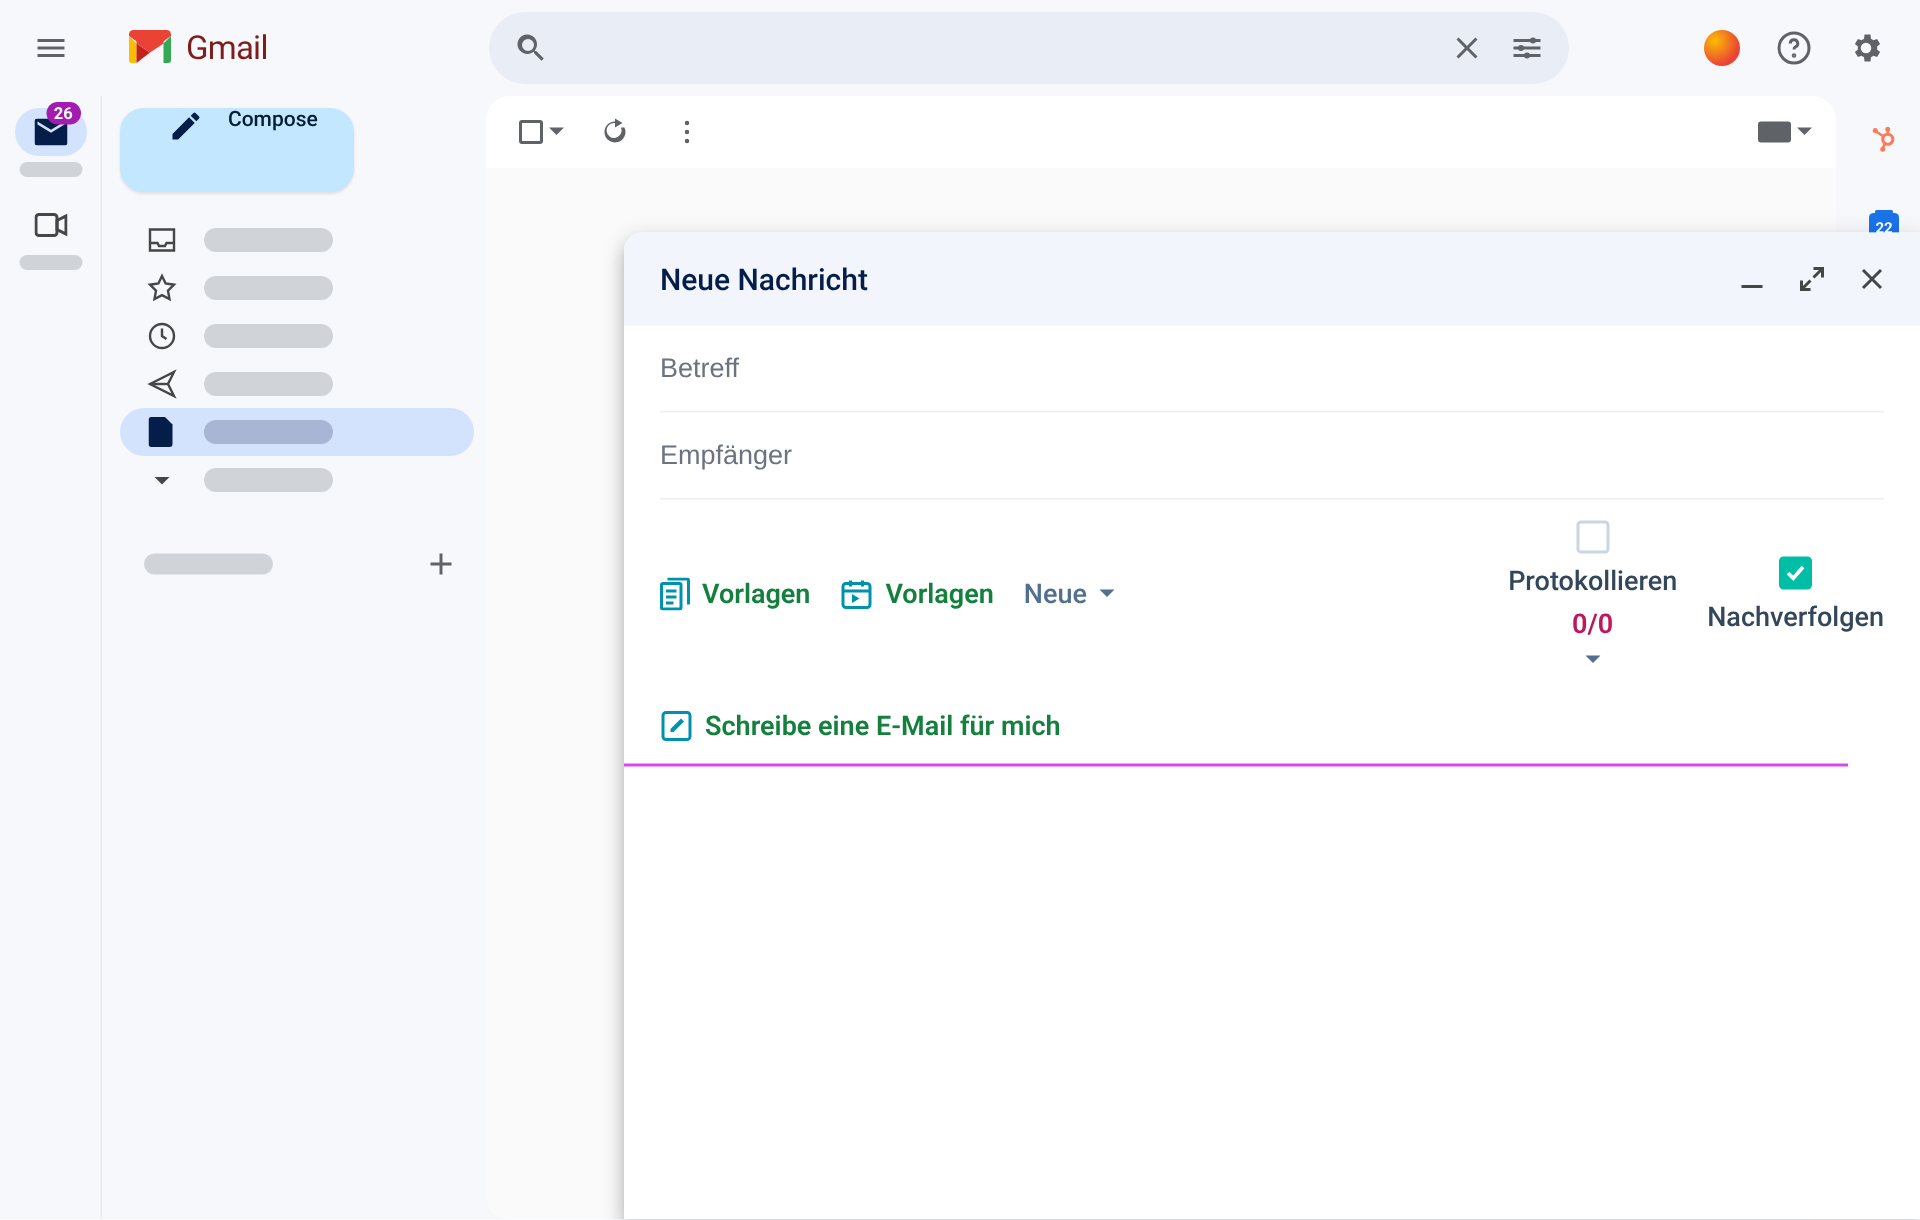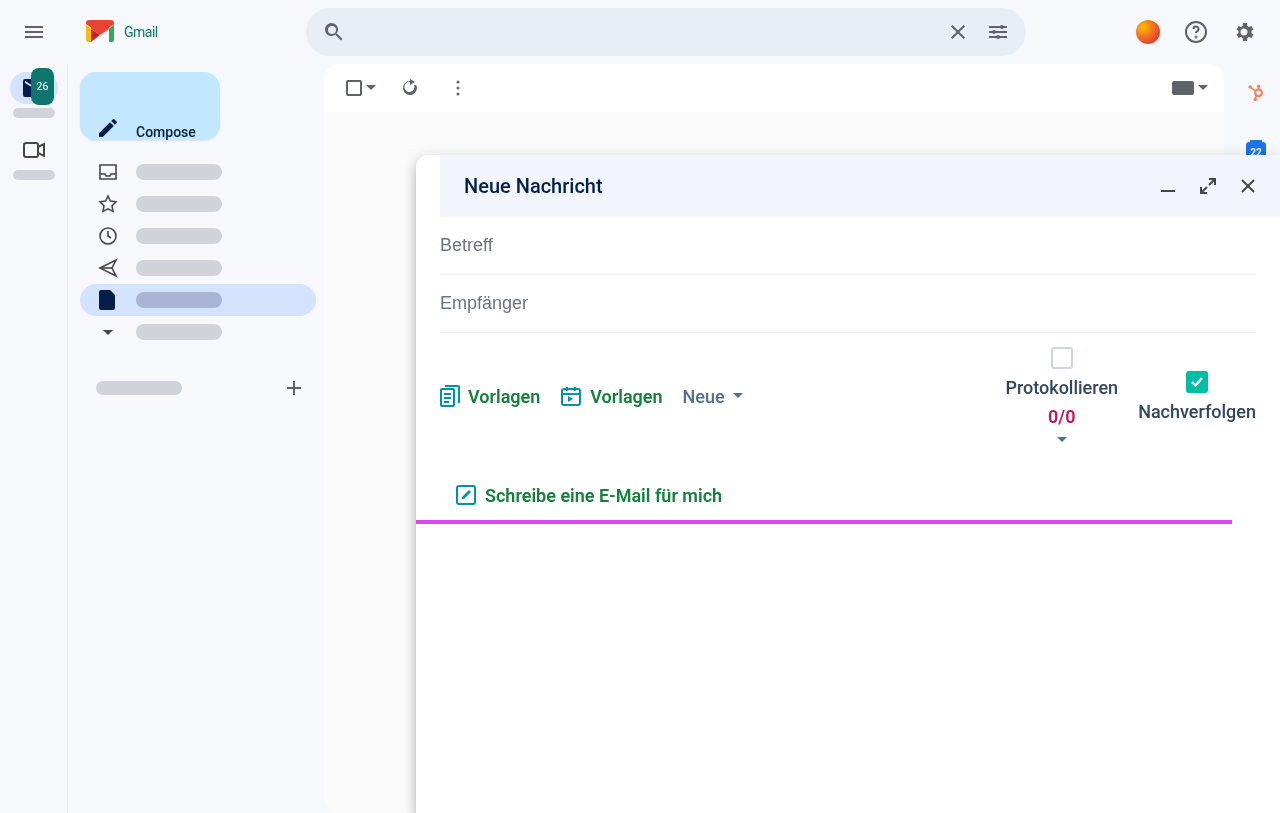--- a/index.html
+++ b/index.html
@@ -30,22 +30,22 @@
     cursor: pointer;
     margin-left: -6px;
   }
   .logo-wrap {
     display: flex;
     align-items: center;
     gap: 8px;
     margin-left: 18px;
   }
   .logo-text {
-    font-size: 14px;
-    color: #0f766e;
+    font-size: 22px;
+    color: #7f1d1d;
     letter-spacing: -0.5px;
   }
   .search-bar {
     margin-left: 140px;
     width: 720px;
     height: 48px;
     background: #e9eef6;
     border-radius: 24px;
     display: flex;
     align-items: center;
@@ -125,47 +125,47 @@
     justify-content: center;
     border-radius: 16px;
   }
   .rail-icon-wrap.active {
     background: #d3e3fd;
   }
   .rail-badge {
     position: absolute;
     top: -4px;
     right: 4px;
-    background: #0f766e;
+    background: #a21caf;
     color: #fff;
     font-size: 11px;
-    font-weight: 400;
+    font-weight: 700;
     border-radius: 8px;
-    padding: 12px 5px;
+    padding: 1px 5px;
   }
   .rail-label-blur {
     width: 42px;
     height: 10px;
     background: #d0d4d9;
     border-radius: 5px;
   }
 
   
   .sidebar {
     width: 256px;
     padding: 8px 0;
   }
   .compose-btn {
     margin: 0 0 16px 12px;
-    height: 68px;
-    padding: 0 24px 0 16px;
+    height: 56px;
+    padding: 0 24px 0 32px;
     border-radius: 16px;
     background: #c2e7ff;
     display: inline-flex;
-    align-items: flex-end;
+    align-items: flex-start;
     gap: 16px;
     cursor: pointer;
     font-size: 14px;
     color: #001d35;
     font-weight: 500;
     box-shadow: 0 1px 2px rgba(0,0,0,0.1);
   }
   .nav-item {
     height: 32px;
     margin: 0 8px 0 12px;
@@ -328,21 +328,20 @@
     display: flex;
     flex-direction: column;
     overflow: hidden;
   }
   .compose-header {
     height: 62px;
     background: #f2f6fc;
     display: flex;
     align-items: center;
     padding: 0 16px 0 24px;
-    margin-left: 24px;
   }
   .compose-title {
     font-size: 20px;
     color: #041e49;
     font-weight: 500;
   }
   .compose-header-btns {
     margin-left: auto;
     display: flex;
     gap: 8px;
@@ -403,26 +402,26 @@
   }
   .hs-checkbox.checked {
     background: #00bda5;
     border-color: #00bda5;
     color: #fff;
   }
   .hs-count { color: #be185d; font-weight: 600; }
   .hs-spacer { flex: 1; }
   .hubspot-row2 {
     width: 100%;
-    margin-top: 19px;
+    margin-top: 8px;
     padding-bottom: 14px;
-    border-bottom: 4px solid #d946ef;
+    border-bottom: 2px solid #d946ef;
     margin-left: -24px;
     margin-right: -24px;
-    padding-left: 39px;
+    padding-left: 24px;
     padding-right: 24px;
   }
 
   svg { display: block; }
 </style>
 </head>
 <body>
 
 <div class="header">
   <div class="menu-btn">

